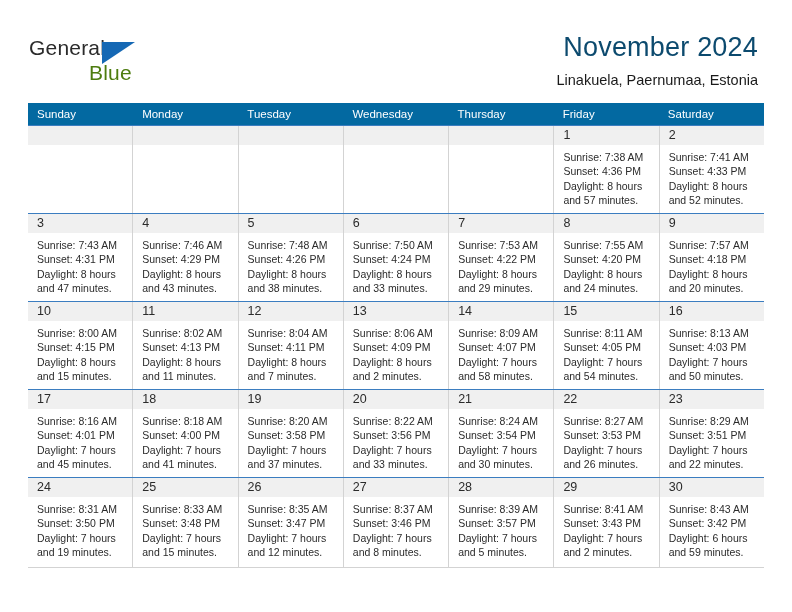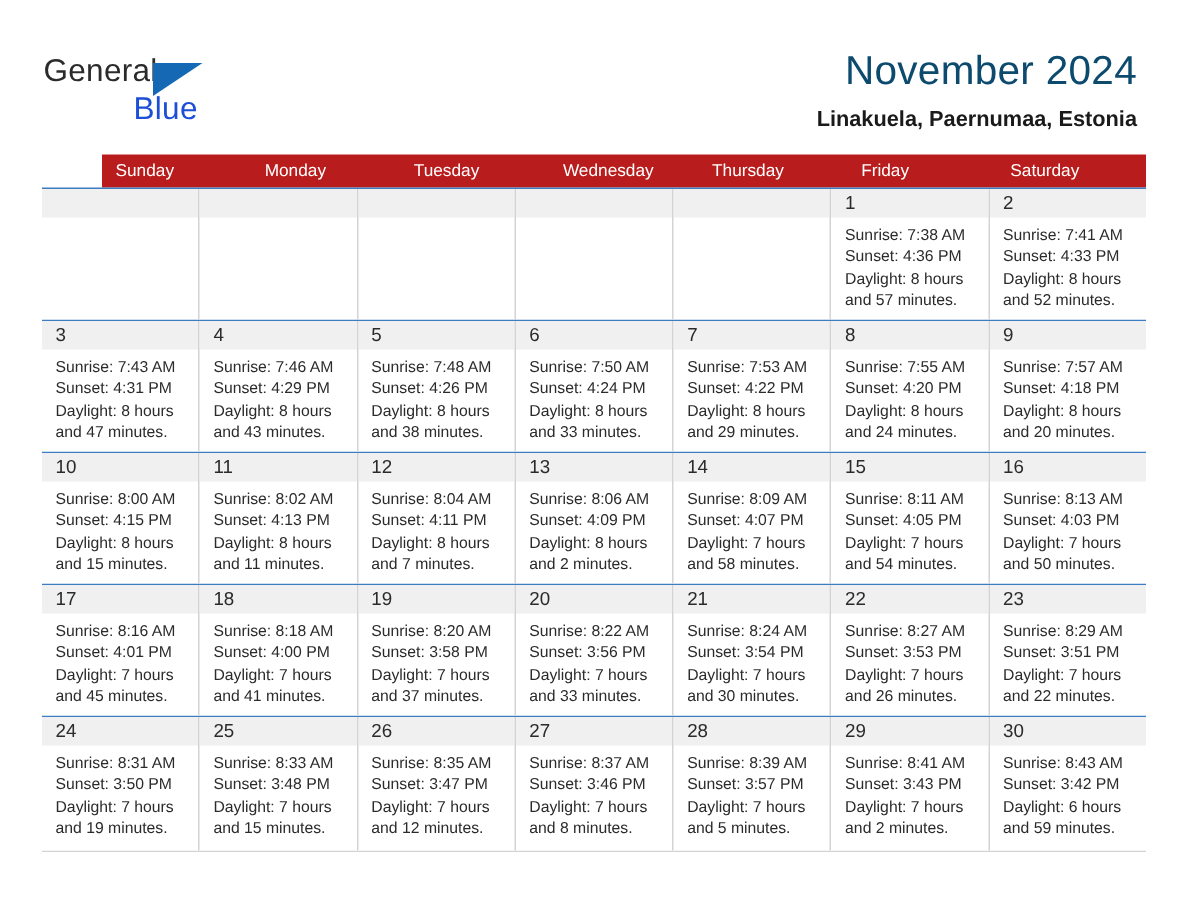--- a/index.html
+++ b/index.html
@@ -49,58 +49,57 @@
     width: 0; height: 0;
     border-left: 33px solid #1568b4;
     border-bottom: 22px solid transparent;
   }
   .logo-blue {
     position: absolute;
     left: 60px;
     top: 25px;
     font-size: 21px;
     letter-spacing: 0.2px;
-    color: #1d4ed8;
+    color: #4d7c0f;
     font-family: "Liberation Sans", sans-serif;
   }
   .title-block {
     position: absolute;
     right: 34px;
     top: 30px;
     text-align: right;
   }
   .cal-title {
     font-size: 27px;
     color: #0c4a6e;
     font-weight: normal;
     line-height: 34px;
     letter-spacing: 0.2px;
     white-space: nowrap;
   }
   .cal-subtitle {
     margin-top: 7px;
     font-size: 14.5px;
     color: #1a1a1a;
-    font-weight: bold;
+    font-weight: normal;
     line-height: 18px;
     white-space: nowrap;
   }
 
   
   .calendar {
     position: absolute;
     left: 28px;
     top: 103px;
     width: 736px;
   }
   .weekday-row {
     display: flex;
-    background: #b91c1c;
+    background: #0369a1;
     height: 22px;
-    margin-left: 40px;
   }
   .weekday {
     flex: 1 1 0;
     color: #ffffff;
     font-size: 11.5px;
     line-height: 22px;
     padding-left: 9px;
     white-space: nowrap;
     overflow: hidden;
   }

